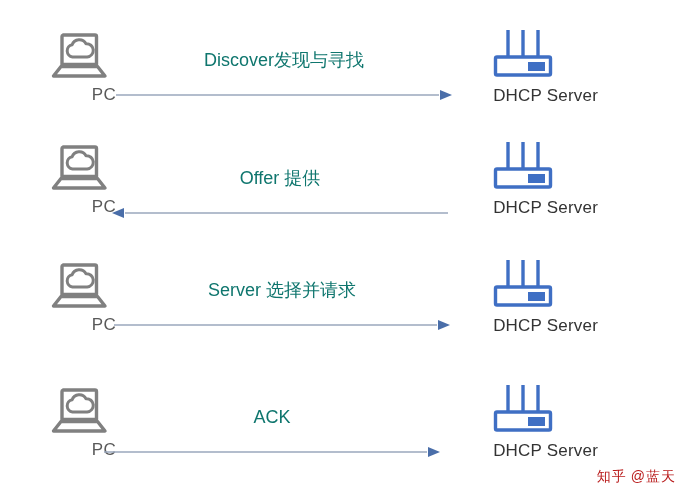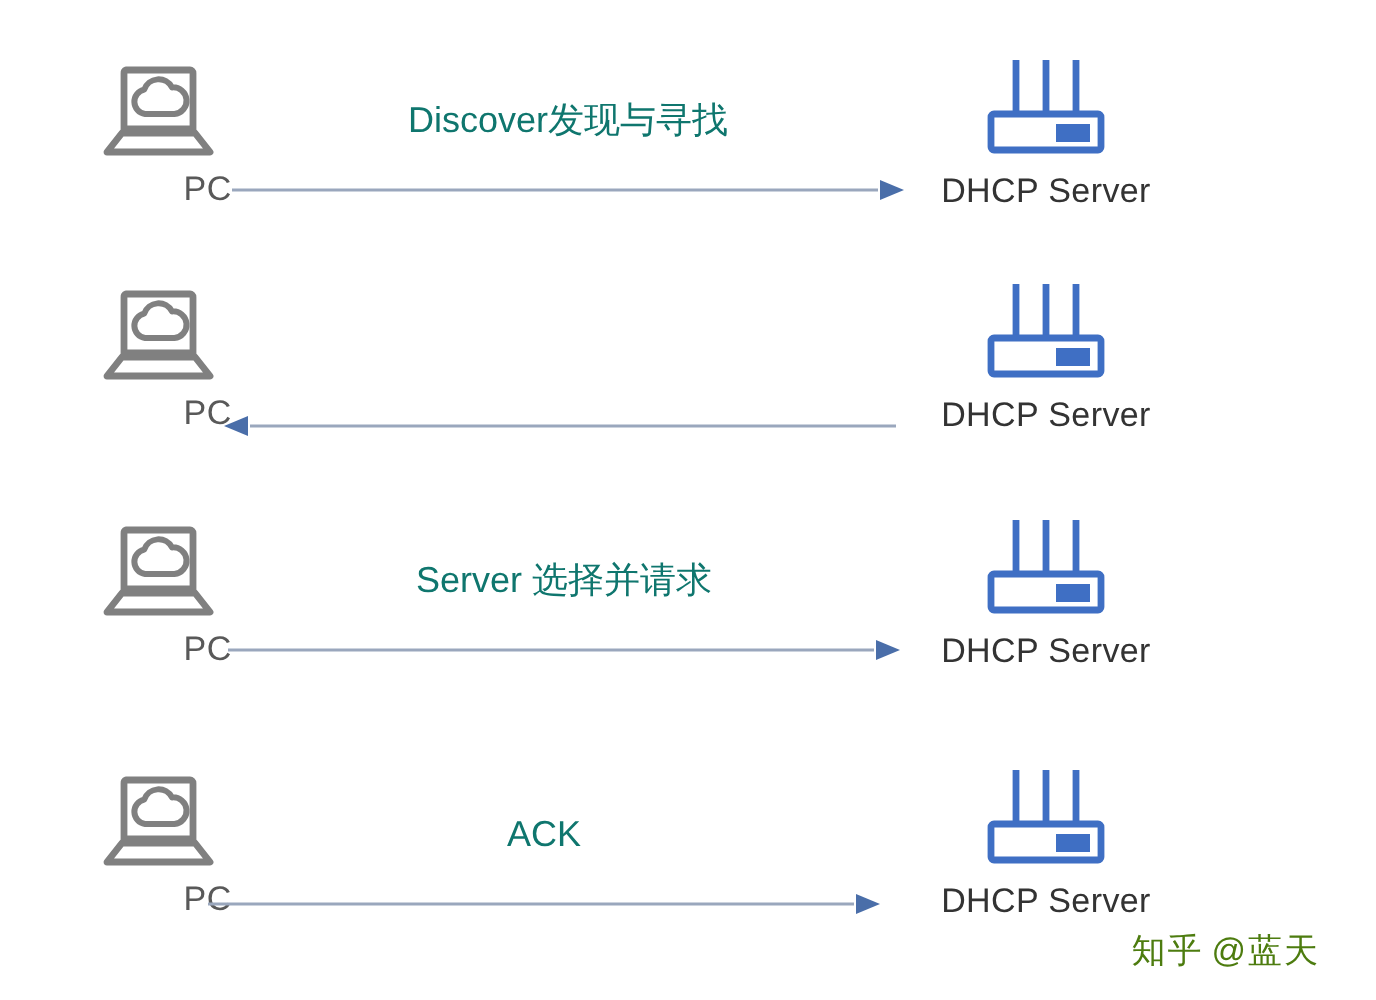--- a/index.html
+++ b/index.html
@@ -52,21 +52,21 @@
     margin-top: 5px;
     line-height: 20px;
   }
 
   
   .server-node {
     position: absolute;
     left: 448px;
     top: 6px;
     width: 150px;
-    text-align: center;
+    text-align: right;
   }
   .server-icon {
     width: 66px;
     height: 52px;
     margin: 0 auto;
     display: block;
   }
   .server-label {
     font-size: 17px;
     color: #333333;
@@ -100,24 +100,24 @@
     left: 0;
     bottom: 4px;
     width: 336px;
     height: 14px;
     display: block;
   }
 
   
   .watermark {
     position: absolute;
-    right: 28px;
+    right: 12px;
     bottom: 14px;
-    font-size: 17px;
-    color: #4d7c0f;
+    font-size: 14px;
+    color: #b91c1c;
     letter-spacing: 1px;
     white-space: nowrap;
     line-height: 20px;
   }
   .watermark .wm-at { margin-left: 4px; }
 </style>
 </head>
 <body>
 
 <div id="diagram">
@@ -151,20 +151,21 @@
     <div class="row row-1">
       <div class="pc-node" style="top: 6px;">
         <svg class="pc-icon" viewBox="0 0 58 50" xmlns="http://www.w3.org/2000/svg">
           <path d="M13 5 h32 a1.5 1.5 0 0 1 1.5 1.5 v28 h-34.5 v-28 A1.5 1.5 0 0 1 13 5 Z" fill="none" stroke="#808080" stroke-width="3.4" stroke-linejoin="round"></path>
           <path d="M22.5 27 a6.2 6.2 0 0 1 -0.4 -12.2 a7.6 7.6 0 0 1 13.9 -1.1 a5.9 5.9 0 0 1 1.2 13.3 Z" fill="none" stroke="#808080" stroke-width="3" stroke-linejoin="round"></path>
           <path d="M11 36.5 h36.5 l7.5 9.5 h-51.5 Z" fill="none" stroke="#808080" stroke-width="3.4" stroke-linejoin="round"></path>
         </svg>
         <div class="pc-label">PC</div>
       </div>
       <div class="message" style="top: 30px; left: 112px;">
+        <div class="msg-label">Offer 提供</div>
         <svg class="msg-arrow" viewBox="0 0 336 14" xmlns="http://www.w3.org/2000/svg">
           <line x1="13" y1="7" x2="336" y2="7" stroke="#9aa7bd" stroke-width="1.6"></line>
           <path d="M12 2 L0 7 L12 12 Z" fill="#4a6ea9"></path>
         </svg>
       </div>
       <div class="server-node" style="top: 4px;">
         <svg class="server-icon" viewBox="0 0 66 52" xmlns="http://www.w3.org/2000/svg">
           <line x1="18" y1="2" x2="18" y2="28" stroke="#3f6fc4" stroke-width="3.4"></line>
           <line x1="33" y1="2" x2="33" y2="28" stroke="#3f6fc4" stroke-width="3.4"></line>
           <line x1="48" y1="2" x2="48" y2="28" stroke="#3f6fc4" stroke-width="3.4"></line>

